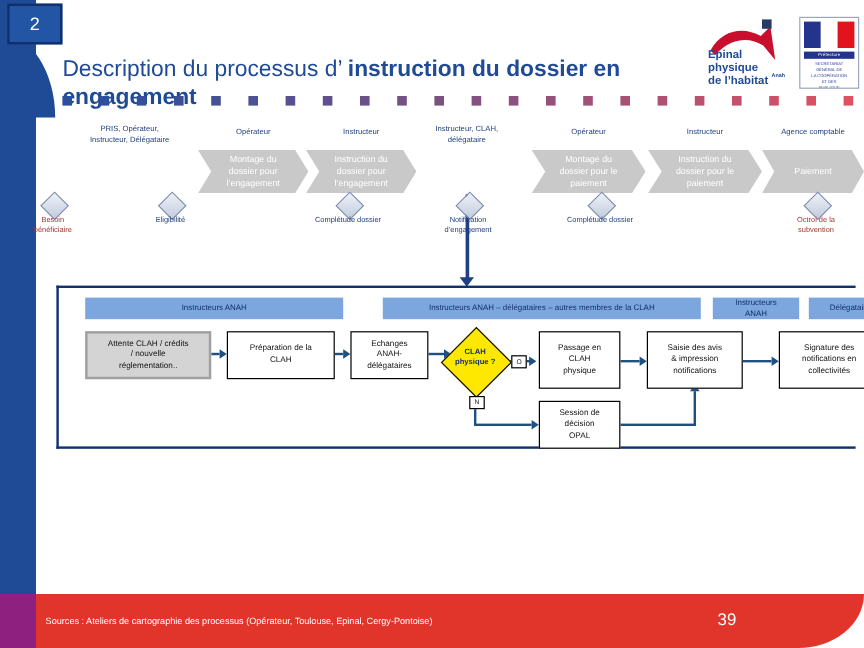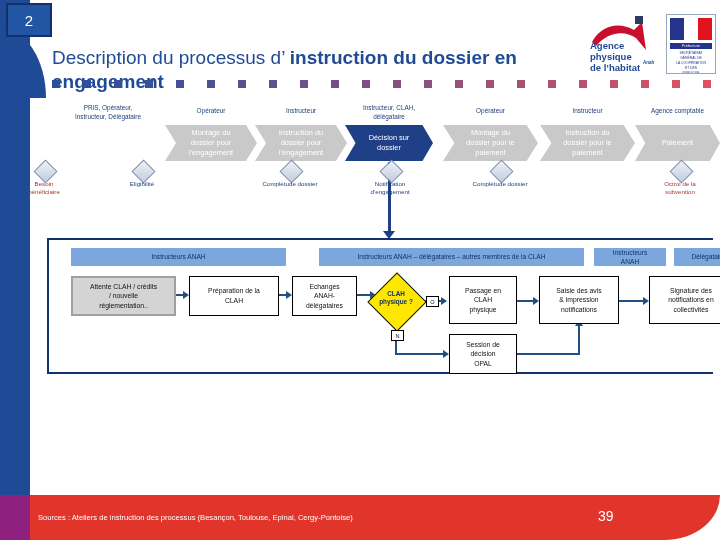--- a/index.html
+++ b/index.html
@@ -166,21 +166,21 @@
   <span class="t-light">Description du processus d’</span>
   <span class="t-bold">instruction du dossier en engagement</span>
 </div>
 
 <div id="logo-anah">
   <svg width="70" height="34" viewBox="0 0 70 34">
     <path d="M2 26 C12 8, 30 6, 44 14 L52 6 L56 34 L46 22 C34 14, 18 16, 6 30 Z" fill="#c8102e"></path>
     <rect x="45" y="0" width="8" height="8" fill="#2a3b63"></rect>
   </svg>
   <div class="anah-text">
-    <span>Agence</span><br>
+    <span>Epinal</span><br>
     <span>physique</span><br>
     <span>de l’habitat</span>
   </div>
   <div class="anah-small">Anah</div>
 </div>
 
 <div id="logo-rf">
   <div class="rf-flag">
     <i class="rf-b"></i>
       <i class="rf-w"></i>
@@ -228,23 +228,20 @@
     <div class="role" style="left: 345px; top: 0px; width: 88px;">Instructeur, CLAH,<br>délégataire</div>
     <div class="role" style="left: 443px; top: 3px; width: 95px;">Opérateur</div>
     <div class="role" style="left: 540px; top: 3px; width: 95px;">Instructeur</div>
     <div class="role" style="left: 635px; top: 3px; width: 85px;">Agence comptable</div>
     <div class="chev gray" style="left: 165px; top: 21px; width: 92px;">
       <span>Montage du<br>dossier pour<br>l’engagement</span>
     </div>
     <div class="chev gray" style="left: 255px; top: 21px; width: 92px;">
       <span>Instruction du<br>dossier pour<br>l’engagement</span>
     </div>
-    <div class="chev blue" style="left: 345px; top: 21px; width: 88px;">
-      <span>Décision sur<br>dossier</span>
-    </div>
     <div class="chev gray" style="left: 443px; top: 21px; width: 95px;">
       <span>Montage du<br>dossier pour le<br>paiement</span>
     </div>
     <div class="chev gray" style="left: 540px; top: 21px; width: 95px;">
       <span>Instruction du<br>dossier pour le<br>paiement</span>
     </div>
     <div class="chev gray" style="left: 635px; top: 21px; width: 85px;">
       <span>Paiement</span>
     </div>
     <div class="node" style="left: 37px; top: 59px;"></div>
@@ -315,14 +312,14 @@
     <div class="ahead r" style="left: 594px; top: 57px;"></div>
     <div class="conn" style="left: 346px; top: 81px; width: 2px; height: 33px;"></div>
     <div class="conn" style="left: 346px; top: 113px; width: 48px; height: 2px;"></div>
     <div class="ahead r" style="left: 394px; top: 110px;"></div>
     <div class="conn" style="left: 468px; top: 113px; width: 62px; height: 2px;"></div>
     <div class="conn" style="left: 529px; top: 86px; width: 2px; height: 29px;"></div>
     <div class="ahead u" style="left: 526px; top: 80px;"></div>
   </div>
 
 <div id="footer"></div>
-<div id="footer-text">Sources : Ateliers de instruction des processus (Besançon, Toulouse, Epinal, Cergy-Pontoise)</div>
+<div id="footer-text">Sources : Ateliers de cartographie des processus (Opérateur, Toulouse, Epinal, Cergy-Pontoise)</div>
 <div id="page-num">39</div>
 
 </body></html>

